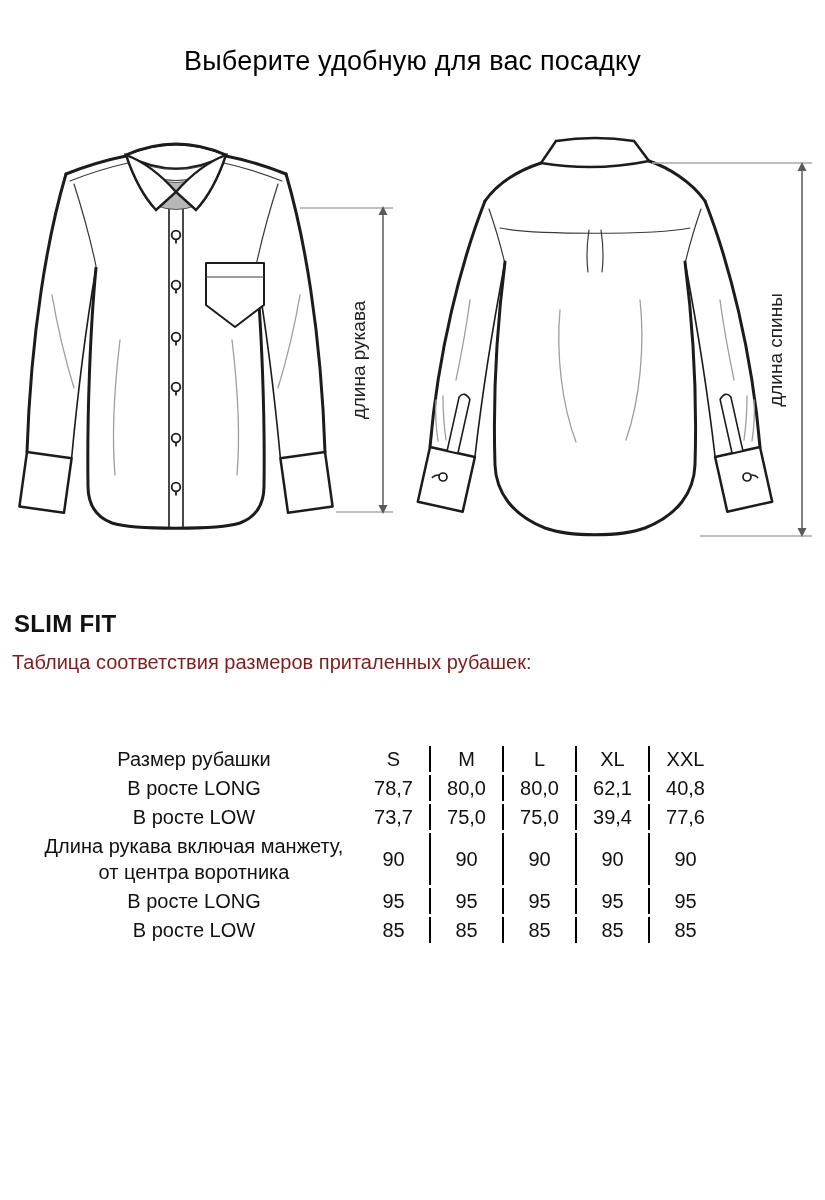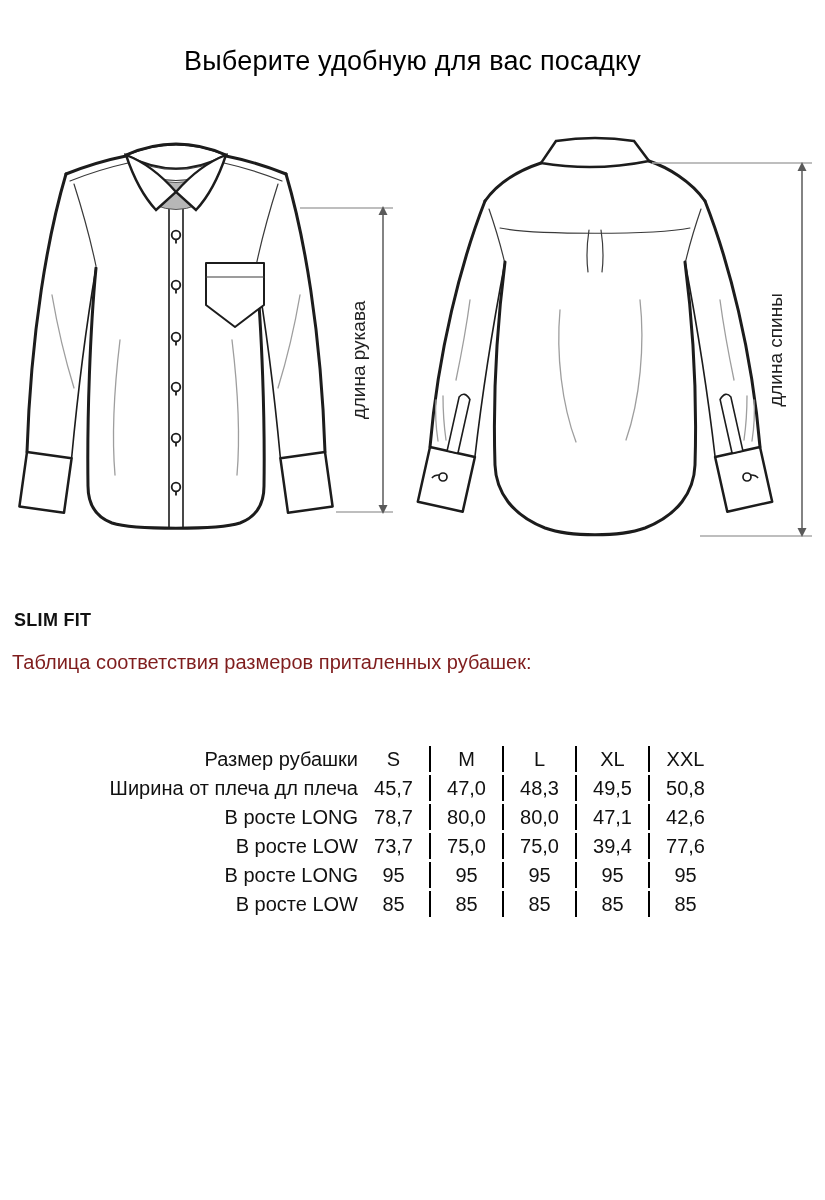--- a/index.html
+++ b/index.html
@@ -1,27 +1,27 @@
 <!DOCTYPE html>
 <html><head>
 <meta charset="utf-8">
 <style>
   html,body{margin:0;padding:0;background:#fff;}
   .page{position:relative;width:814px;height:1200px;background:#fff;overflow:hidden;
         font-family:"Liberation Sans",sans-serif;color:#000;}
   .title{position:absolute;top:46px;left:0;width:825px;text-align:center;
          font-size:27px;font-weight:400;letter-spacing:0.2px;color:#000;}
   .diagram-svg{position:absolute;top:0;left:0;}
-  .slim-heading{position:absolute;top:610px;left:14px;font-size:18px;font-weight:700;
+  .slim-heading{position:absolute;top:610px;left:14px;font-size:24px;font-weight:700;
                 letter-spacing:0.3px;color:#111;}
   .subtitle{position:absolute;top:651px;left:12px;font-size:20px;font-weight:400;color:#7f1d1d;}
   table.size{position:absolute;top:743px;left:30px;border-collapse:separate;border-spacing:0 3px;
              font-size:20px;color:#111;}
   table.size td{vertical-align:middle;line-height:26px;padding:0;}
-  td.lbl{width:328px;text-align:right;}
+  td.lbl{width:328px;text-align:center;}
   td.val{width:71px;text-align:center;}
   td.sep{border-left:2px solid #000;}
   .lbl-line{display:block;}
   
   .outline{fill:none;stroke:#1c1c1c;stroke-width:3;stroke-linecap:round;stroke-linejoin:round;}
   .outline-f{fill:#fff;stroke:#1c1c1c;stroke-width:2.5;stroke-linejoin:round;}
   .mid{fill:none;stroke:#1c1c1c;stroke-width:1.6;stroke-linecap:round;}
   .thin{fill:none;stroke:#3a3a3a;stroke-width:1.2;stroke-linecap:round;}
   .crease{fill:none;stroke:#9e9e9e;stroke-width:1.3;stroke-linecap:round;}
   .gray-fill{fill:#b7b7b7;stroke:#555;stroke-width:1;}
@@ -159,44 +159,47 @@
     <tbody>
       <tr>
         <td class="lbl">Размер рубашки</td>
         <td class="val">S</td>
         <td class="val sep">M</td>
         <td class="val sep">L</td>
         <td class="val sep">XL</td>
         <td class="val sep">XXL</td>
       </tr>
       <tr>
-        <td class="lbl">Ширина от плеча дл плеча</td>
-        <td class="val">45,7</td>
-        <td class="val sep">47,0</td>
-        <td class="val sep">48,3</td>
-        <td class="val sep">49,5</td>
-        <td class="val sep">50,8</td>
-      </tr>
-      <tr>
         <td class="lbl">В росте LONG</td>
         <td class="val">78,7</td>
         <td class="val sep">80,0</td>
         <td class="val sep">80,0</td>
-        <td class="val sep">47,1</td>
-        <td class="val sep">42,6</td>
+        <td class="val sep">62,1</td>
+        <td class="val sep">40,8</td>
       </tr>
       <tr>
         <td class="lbl">В росте LOW</td>
         <td class="val">73,7</td>
         <td class="val sep">75,0</td>
         <td class="val sep">75,0</td>
         <td class="val sep">39,4</td>
         <td class="val sep">77,6</td>
       </tr>
       <tr>
+        <td class="lbl">
+          <span class="lbl-line">Длина рукава включая манжету,</span>
+          <span class="lbl-line">от центра воротника</span>
+        </td>
+        <td class="val">90</td>
+        <td class="val sep">90</td>
+        <td class="val sep">90</td>
+        <td class="val sep">90</td>
+        <td class="val sep">90</td>
+      </tr>
+      <tr>
         <td class="lbl">В росте LONG</td>
         <td class="val">95</td>
         <td class="val sep">95</td>
         <td class="val sep">95</td>
         <td class="val sep">95</td>
         <td class="val sep">95</td>
       </tr>
       <tr>
         <td class="lbl">В росте LOW</td>
         <td class="val">85</td>

